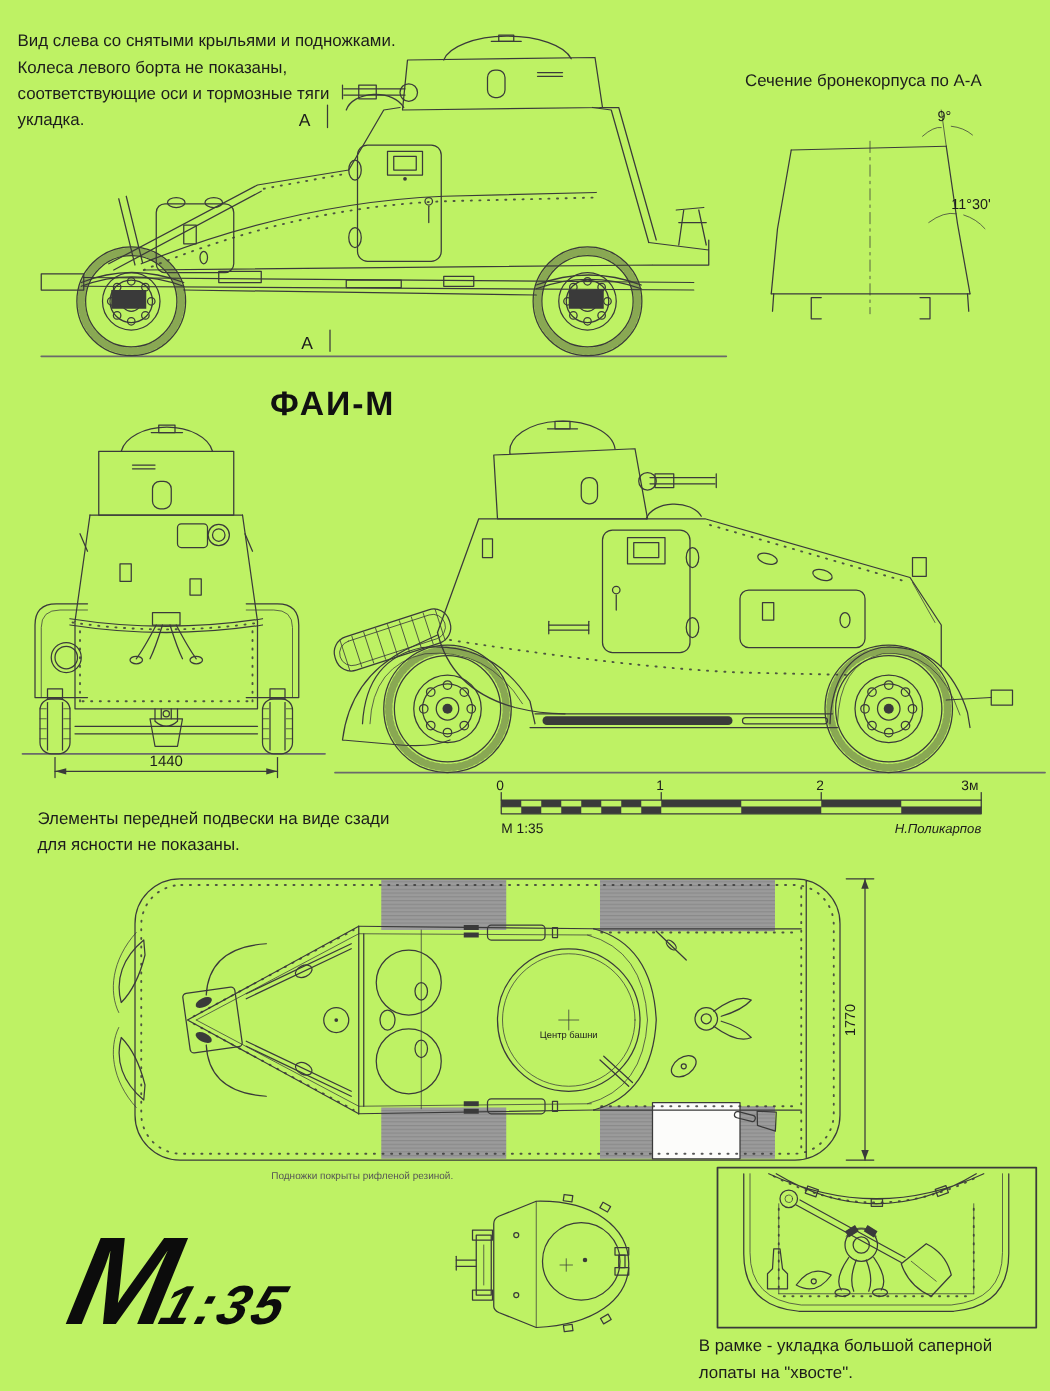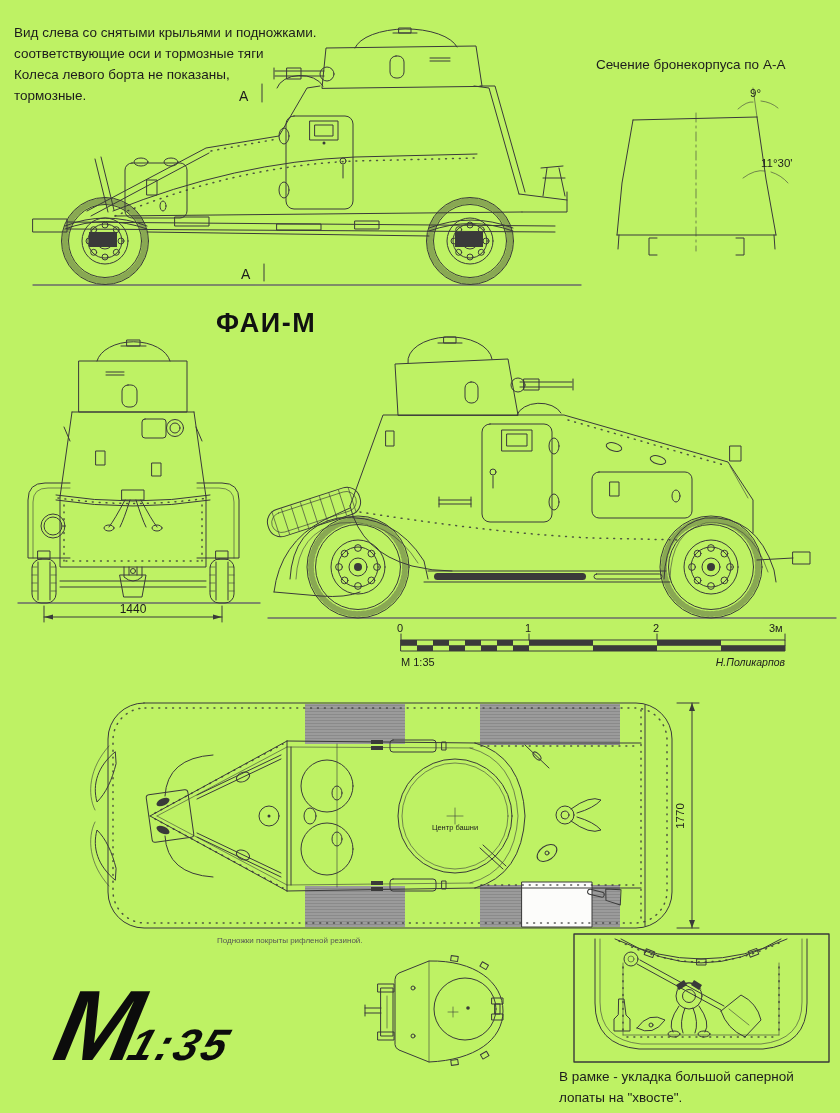--- a/index.html
+++ b/index.html
@@ -30,23 +30,23 @@
   .whitebox{fill:#fcfcfa;stroke:#3a3a3a}
   .ital{font-style:italic}
 </style>
 </head>
 <body>
 
 <div class="page">
 
   <div class="abs note" style="left:14px;top:22px">
     <div>Вид слева со снятыми крыльями и подножками.</div>
+    <div>Колеса левого борта не показаны,</div>
     <div>соответствующие оси и тормозные тяги</div>
-    <div>Колеса левого борта не показаны,</div>
-    <div>тормозные.</div>
+    <div>укладка.</div>
   </div>
 
   <svg class="abs" style="left:25px;top:20px" width="560" height="275" viewBox="0 0 560 275">
     <defs>
       <g id="whl1">
         <circle r="43.5"></circle>
           <circle r="36.5"></circle>
           <circle r="40" class="tread"></circle>
         <circle r="23"></circle>
           <circle r="17"></circle>
@@ -335,20 +335,24 @@
       <path d="M34,249 Q36,202 78,193 Q128,188 156,233" class="thin"></path>
       <path d="M402,249 Q404,196 443,188 Q494,184 512,240 L514,252"></path>
       <path d="M408,249 Q409,201 444,193 Q488,189 506,242" class="thin"></path>
       <line x1="166" y1="241" x2="404" y2="241"></line>
         <line x1="162" y1="252" x2="408" y2="252"></line>
       <rect x="172" y="243" width="152" height="7" rx="3.5" class="fillink"></rect>
       <rect x="332" y="244" width="68" height="5" rx="2.5"></rect>
     </g>
   </svg>
 
+  <div class="abs note" style="left:30px;top:644px">
+    <div>Элементы передней подвески на виде сзади</div>
+    <div>для ясности не показаны.</div>
+  </div>
 
   <svg class="abs" style="left:393px;top:622px" width="430" height="52" viewBox="0 0 430 52">
     <text x="4" y="10" font-size="11">0</text>
     <text x="132" y="10" font-size="11">1</text>
     <text x="260" y="10" font-size="11">2</text>
     <text x="376" y="10" font-size="11">3м</text>
     <line x1="8" y1="12" x2="8" y2="18"></line>
       <line x1="136" y1="12" x2="136" y2="18"></line>
     <line x1="264" y1="12" x2="264" y2="18"></line>
       <line x1="392" y1="12" x2="392" y2="18"></line>

